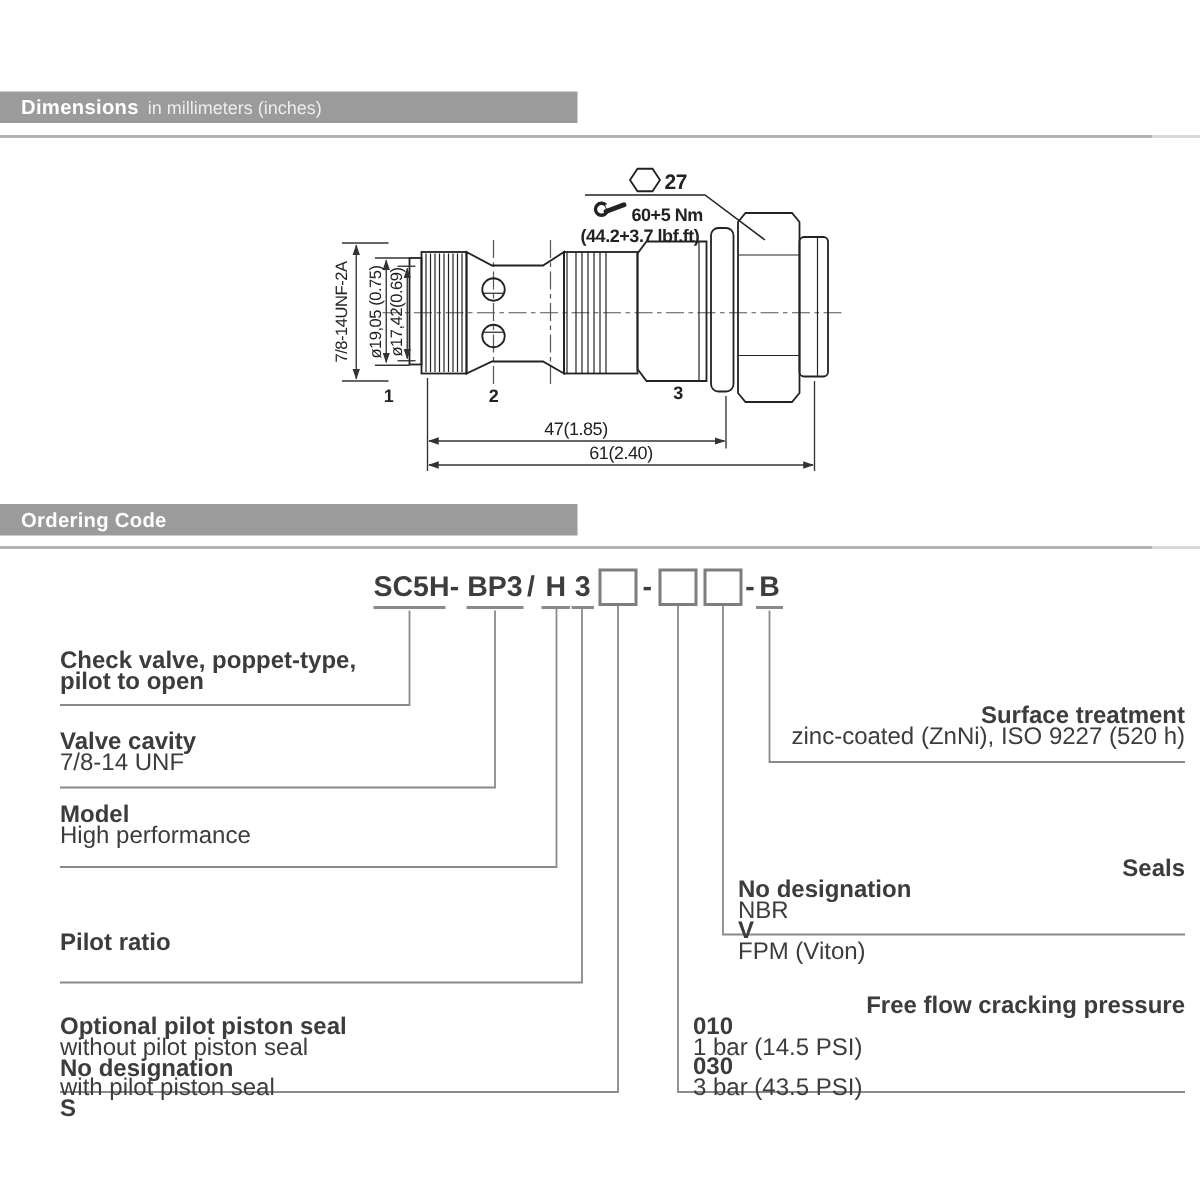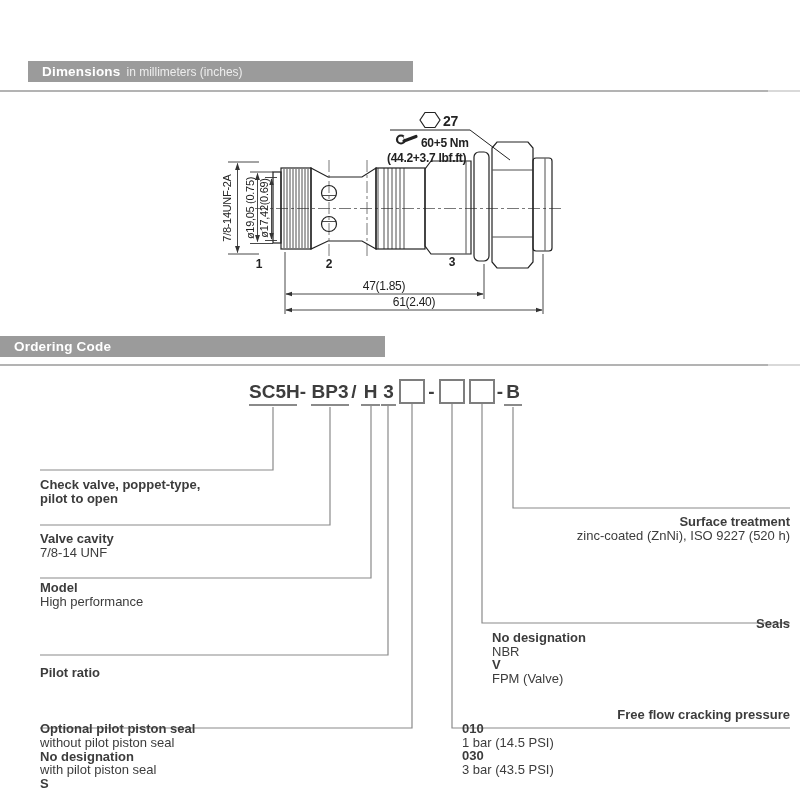--- a/index.html
+++ b/index.html
@@ -10,31 +10,31 @@
   .bar-title{color:#ffffff;font-weight:bold;font-size:13.5px;letter-spacing:0.2px;}
   .bar-sub{color:#ededed;font-size:12px;margin-left:6px;font-weight:normal;}
   .rule{position:absolute;left:0;height:2px;background:#b3b3b3;width:768px;}
   .rule-tail{position:absolute;left:768px;height:2px;background:#d9d9d9;width:32px;}
   svg{position:absolute;left:0;top:0;}
   .code-token{position:absolute;top:381px;font-size:19px;font-weight:bold;color:#3d3d3d;
         text-align:center;line-height:22px;height:23px;}
   .u{border-bottom:2px solid #8a8a8a;}
   .code-box{position:absolute;top:379px;width:26px;height:25px;border:2px solid #7e7e7e;
         box-sizing:border-box;background:#ffffff;}
-  .blk{position:absolute;font-size:13px;line-height:13.8px;color:#3c3c3c;margin-top:44px;}
+  .blk{position:absolute;font-size:16px;line-height:13.8px;color:#3c3c3c;}
   .b{font-weight:bold;}
   .row{display:flex;justify-content:space-between;flex-direction:column;}
   .tr{text-align:right;}
 </style>
 </head>
 <body>
 
 <div class="page">
 
-  <div class="section-bar" style="top:61px;margin-left:28px;">
+  <div class="section-bar" style="top:61px;">
     <span class="bar-title">Dimensions</span>
     <span class="bar-sub">in millimeters (inches)</span>
   </div>
   <div class="rule" style="top:90px;"></div>
   <div class="rule-tail" style="top:90px;"></div>
 
   <svg width="800" height="330" viewBox="0 0 800 330">
     <defs>
       <marker id="arr" viewBox="0 0 10 10" refX="9" refY="5" markerWidth="8" markerHeight="8" orient="auto-start-reverse">
         <path d="M0 1.6 L10 5 L0 8.4 z" fill="#333"></path>
@@ -194,21 +194,21 @@
   </div>
 
   <div class="blk" style="left:492px;top:573px;width:298px;">
     <div class="b tr">Seals</div>
     <div class="row">
       <span class="b">No designation</span>
       <span>NBR</span>
     </div>
     <div class="row">
       <span class="b">V</span>
-      <span>FPM (Valve)</span>
+      <span>FPM (Viton)</span>
     </div>
   </div>
 
   <div class="blk" style="left:462px;top:664px;width:328px;">
     <div class="b tr">Free flow cracking pressure</div>
     <div class="row">
       <span class="b">010</span>
       <span>1 bar (14.5 PSI)</span>
     </div>
     <div class="row">

